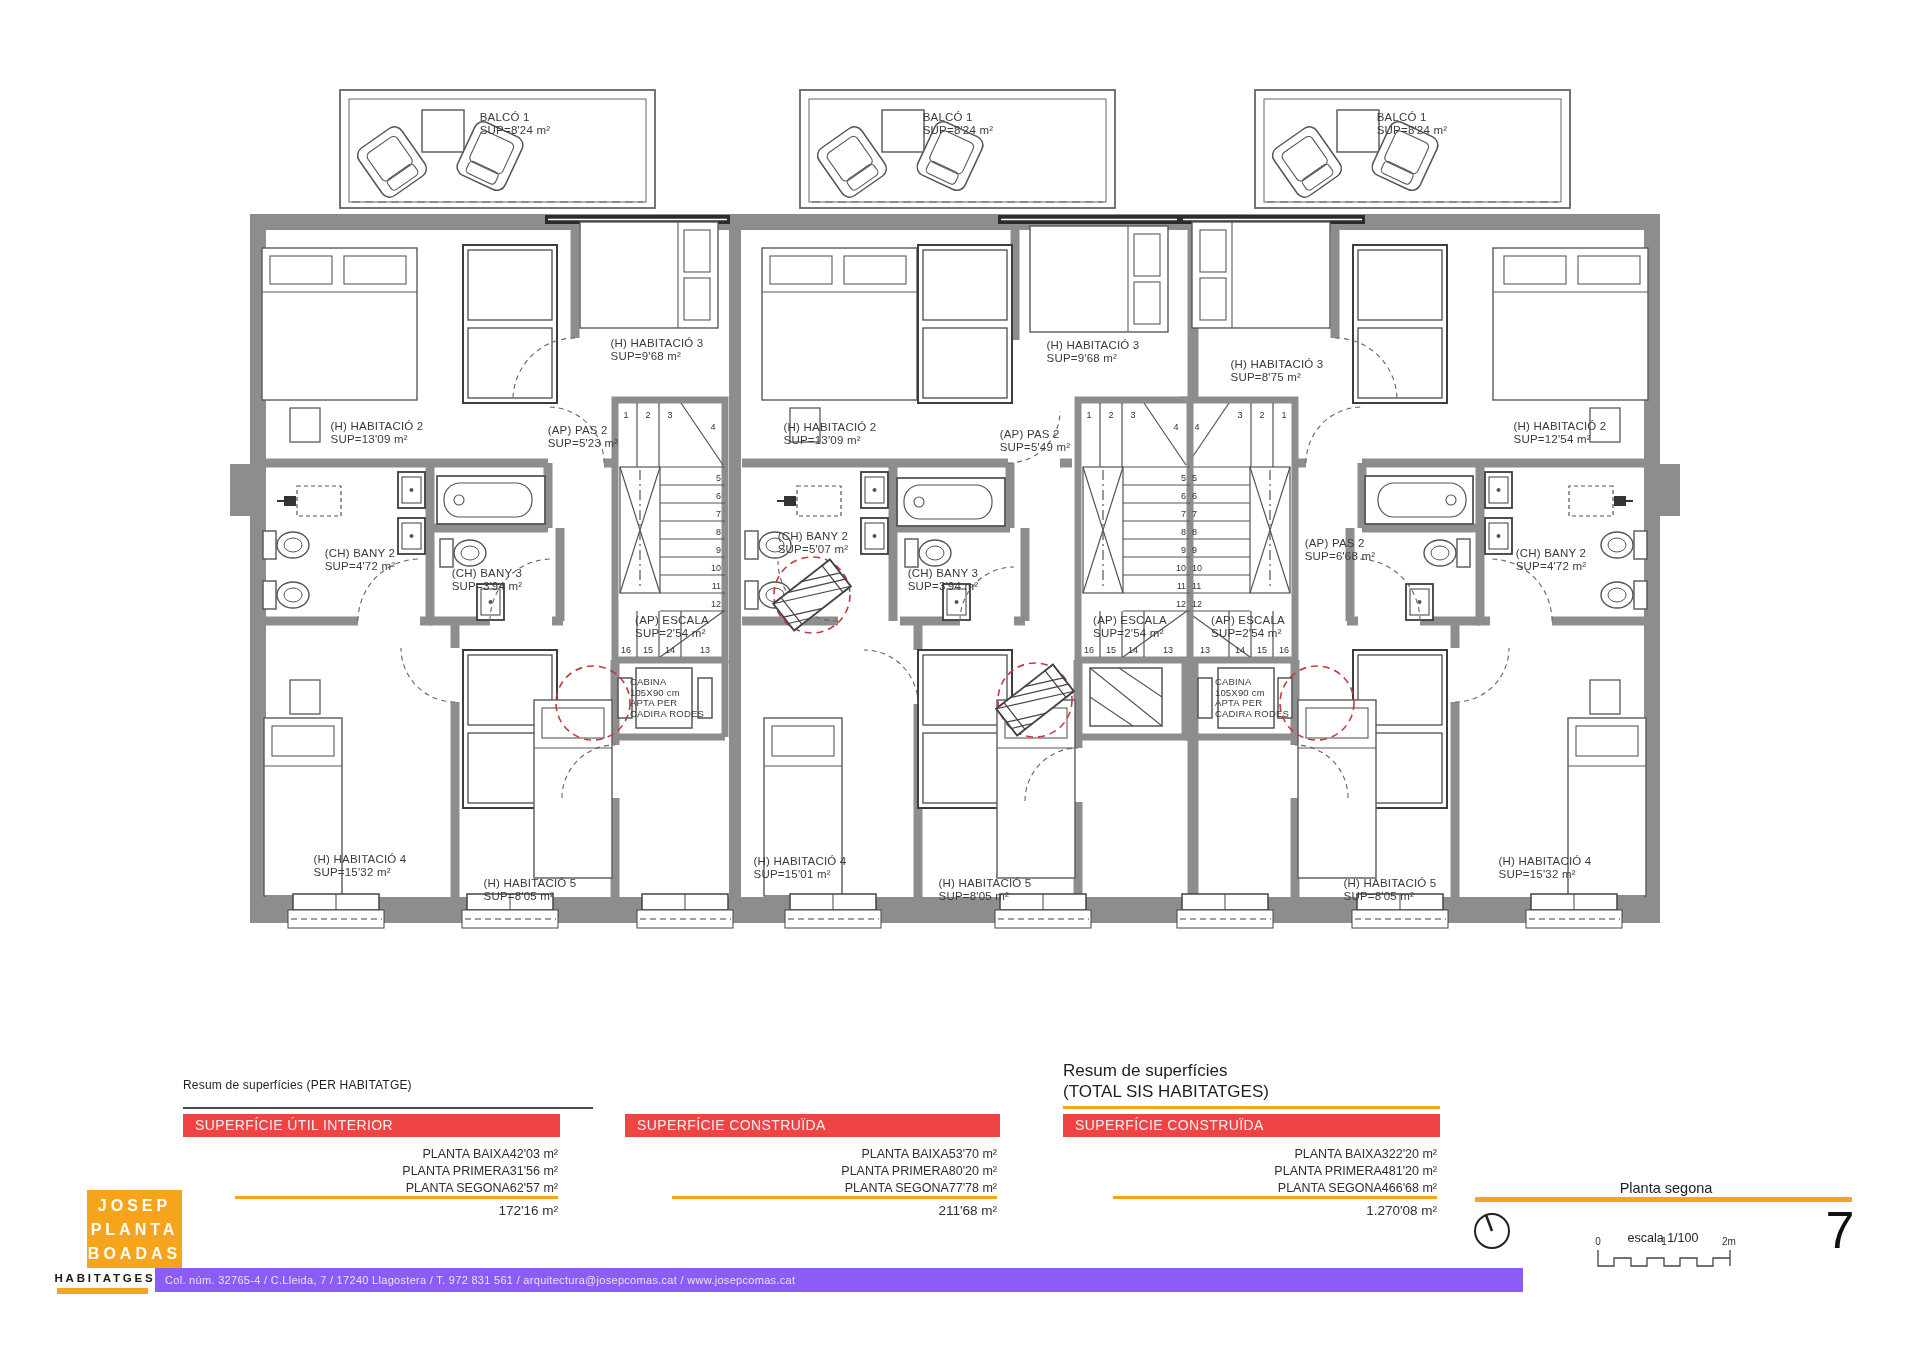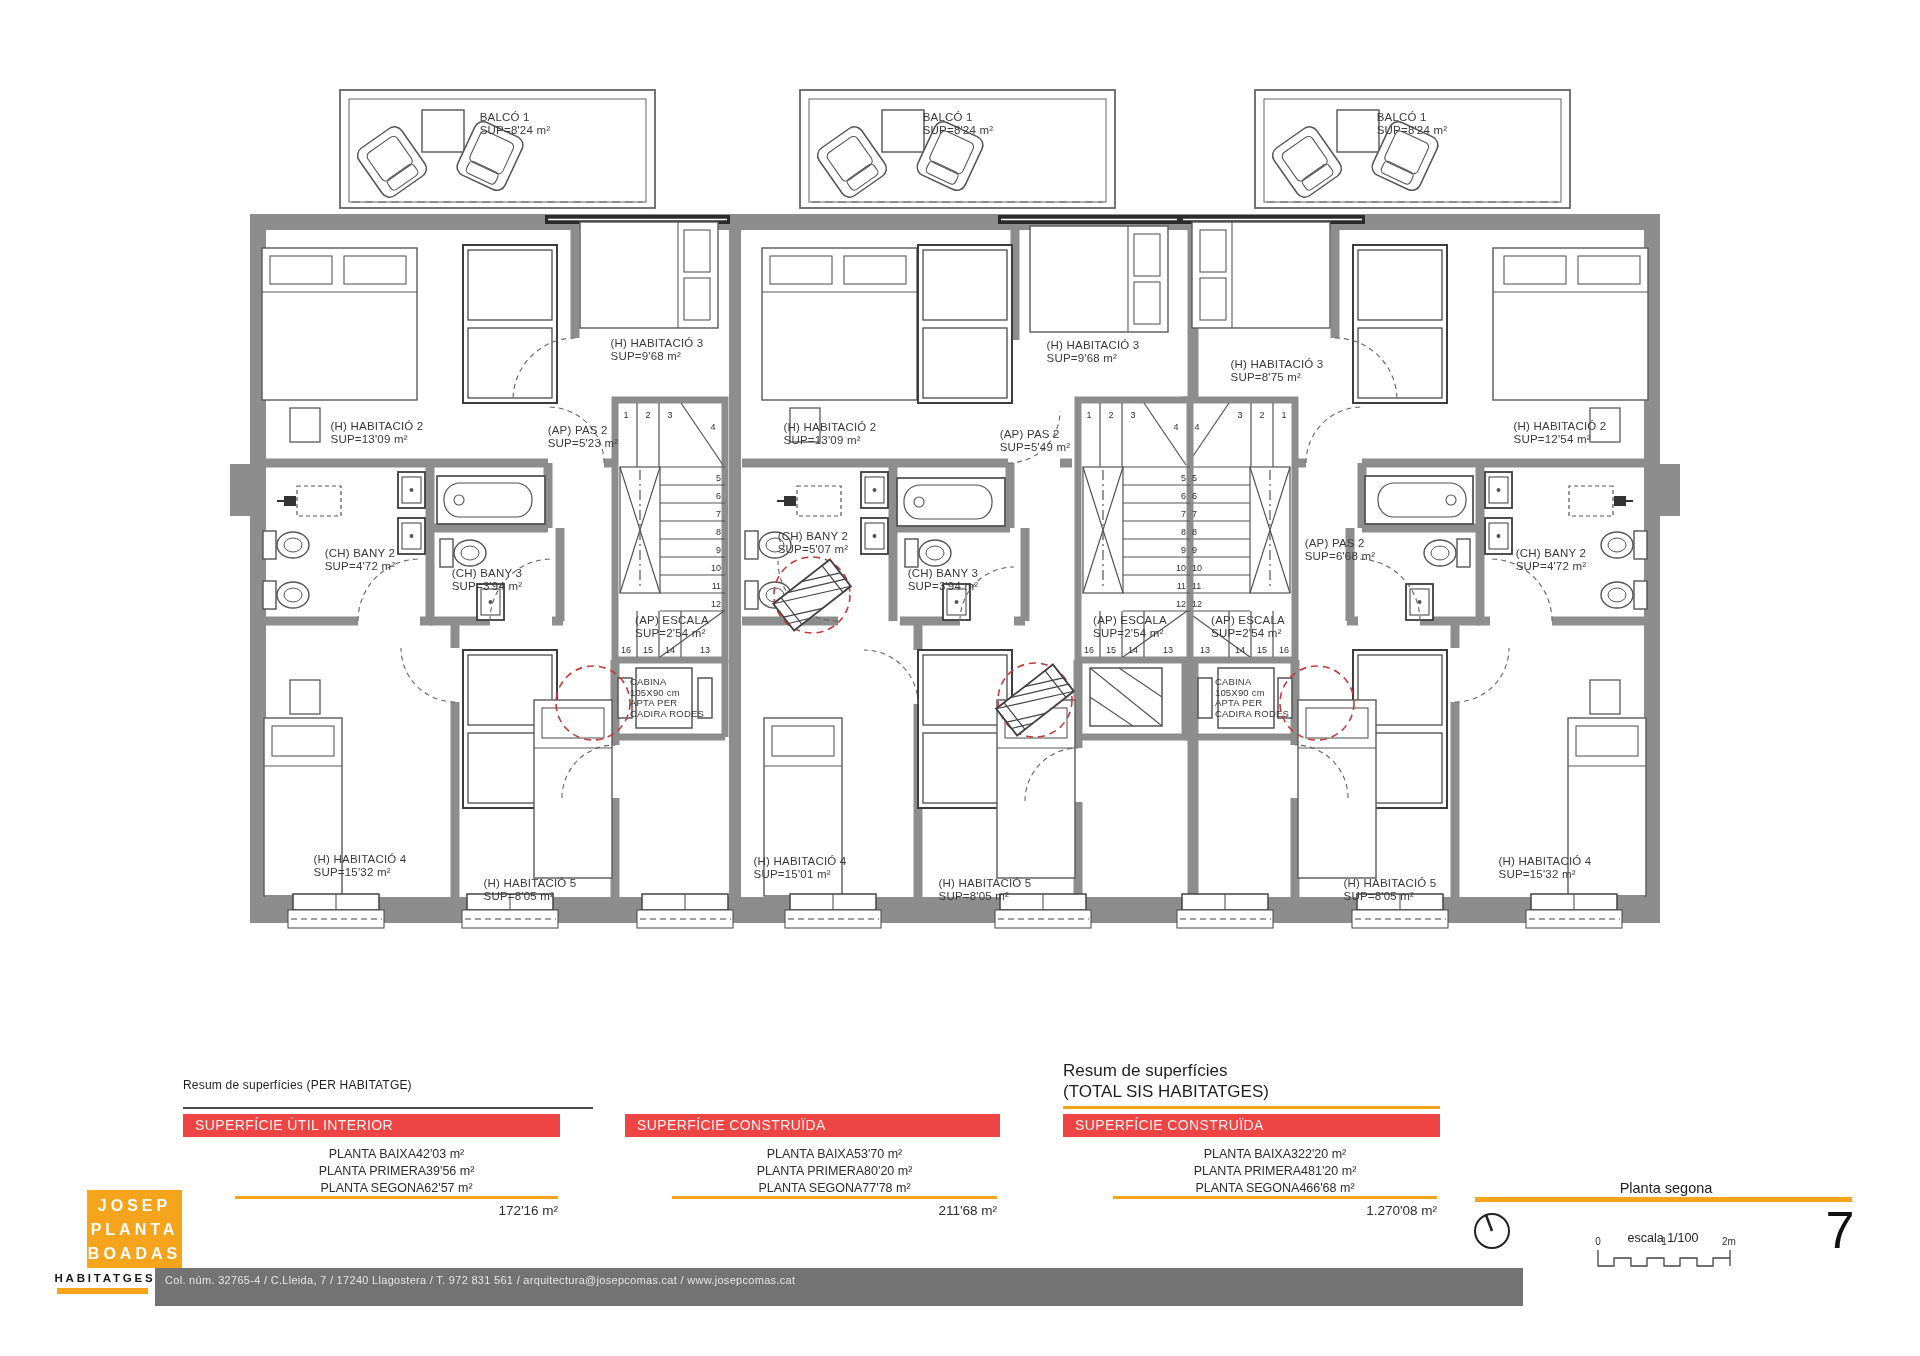--- a/index.html
+++ b/index.html
@@ -9,35 +9,35 @@
        font-size:11.5px;line-height:13px;color:#3a3a3a;letter-spacing:.2px;}
   .lbl.small{font-size:9.5px;line-height:10.5px;}
   .sn{font-size:9px;fill:#333;font-family:"Liberation Sans",sans-serif;}
   .sumhead{position:absolute;font-size:12px;color:#1f1f1f;letter-spacing:.2px;}
   .sumhead2{position:absolute;font-size:17px;line-height:21px;color:#1f1f1f;}
   .rule-dark{position:absolute;height:2px;background:#4a4a4a;}
   .orule{position:absolute;height:2.5px;background:#F5A41C;}
   .obar{position:absolute;height:23px;background:#ef4444;color:rgba(255,255,255,.92);
         font-size:14px;line-height:23px;padding-left:12px;letter-spacing:.4px;box-sizing:border-box;}
   .trows{position:absolute;}
-  .trow{display:flex;justify-content:center;font-size:12.5px;line-height:17px;color:#2e2e2e;}
+  .trow{display:flex;justify-content:flex-end;font-size:12.5px;line-height:17px;color:#2e2e2e;}
   .total{position:absolute;font-size:13.5px;color:#2e2e2e;text-align:right;}
   .tb-title{position:absolute;font-size:31px;color:#111;text-align:center;letter-spacing:.5px;}
   .tb-sub{position:absolute;font-size:14.5px;color:#222;text-align:center;}
   .tb-rule{position:absolute;height:5px;background:#F5A41C;}
   .tb-scale{position:absolute;font-size:12.5px;color:#222;text-align:center;}
   .tick{position:absolute;transform:translate(-50%,0);font-size:10px;color:#333;}
   .pageno{position:absolute;font-size:52px;color:#111;text-align:center;font-weight:400;}
   .logo-box{position:absolute;left:57px;top:1190px;width:95px;height:78px;background:#F5A41C;
             color:#fff;text-align:center;font-weight:bold;font-size:16px;line-height:24px;
             letter-spacing:4px;padding-top:4px;box-sizing:border-box;margin-left:30px;}
   .logo-role{position:absolute;left:50px;top:1272px;width:110px;text-align:center;
              font-size:11.5px;letter-spacing:2.8px;color:#1a1a1a;font-weight:bold;}
   .logo-rule{position:absolute;left:57px;top:1288px;width:91px;height:6px;background:#F5A41C;}
-  .footer-bar{position:absolute;left:155px;top:1268px;width:1368px;height:38px;background:#737373;}
+  .footer-bar{position:absolute;left:155px;top:1268px;width:1368px;height:24px;background:#8b5cf6;}
   .footer-text{font-size:11px;line-height:24px;color:rgba(255,255,255,.82);padding-left:10px;letter-spacing:.3px;}
 </style>
 </head>
 <body>
 
 <div class="stage">
 
 <svg class="plan-svg" width="1920" height="1356" viewBox="0 0 1920 1356">
   <defs>
     <g id="wing">
@@ -400,21 +400,21 @@
 <div class="rule-dark" style="left:183px;top:1107px;width:410px"></div>
 
 <div class="obar" style="left:183px;top:1114px;width:377px">SUPERFÍCIE ÚTIL INTERIOR</div>
 <div class="trows" style="left:235px;top:1146px;width:323px">
   <div class="trow">
         <span>PLANTA BAIXA</span>
         <span>42'03 m²</span>
       </div>
   <div class="trow">
         <span>PLANTA PRIMERA</span>
-        <span>39'56 m²</span>
+        <span>31'56 m²</span>
       </div>
   <div class="trow">
         <span>PLANTA SEGONA</span>
         <span>62'57 m²</span>
       </div>
 </div>
 <div class="orule" style="left:235px;top:1196px;width:323px"></div>
 <div class="total" style="left:358px;top:1203px;width:200px">172'16 m²</div>
 
 <div class="obar" style="left:625px;top:1114px;width:375px">SUPERFÍCIE CONSTRUÏDA</div>

